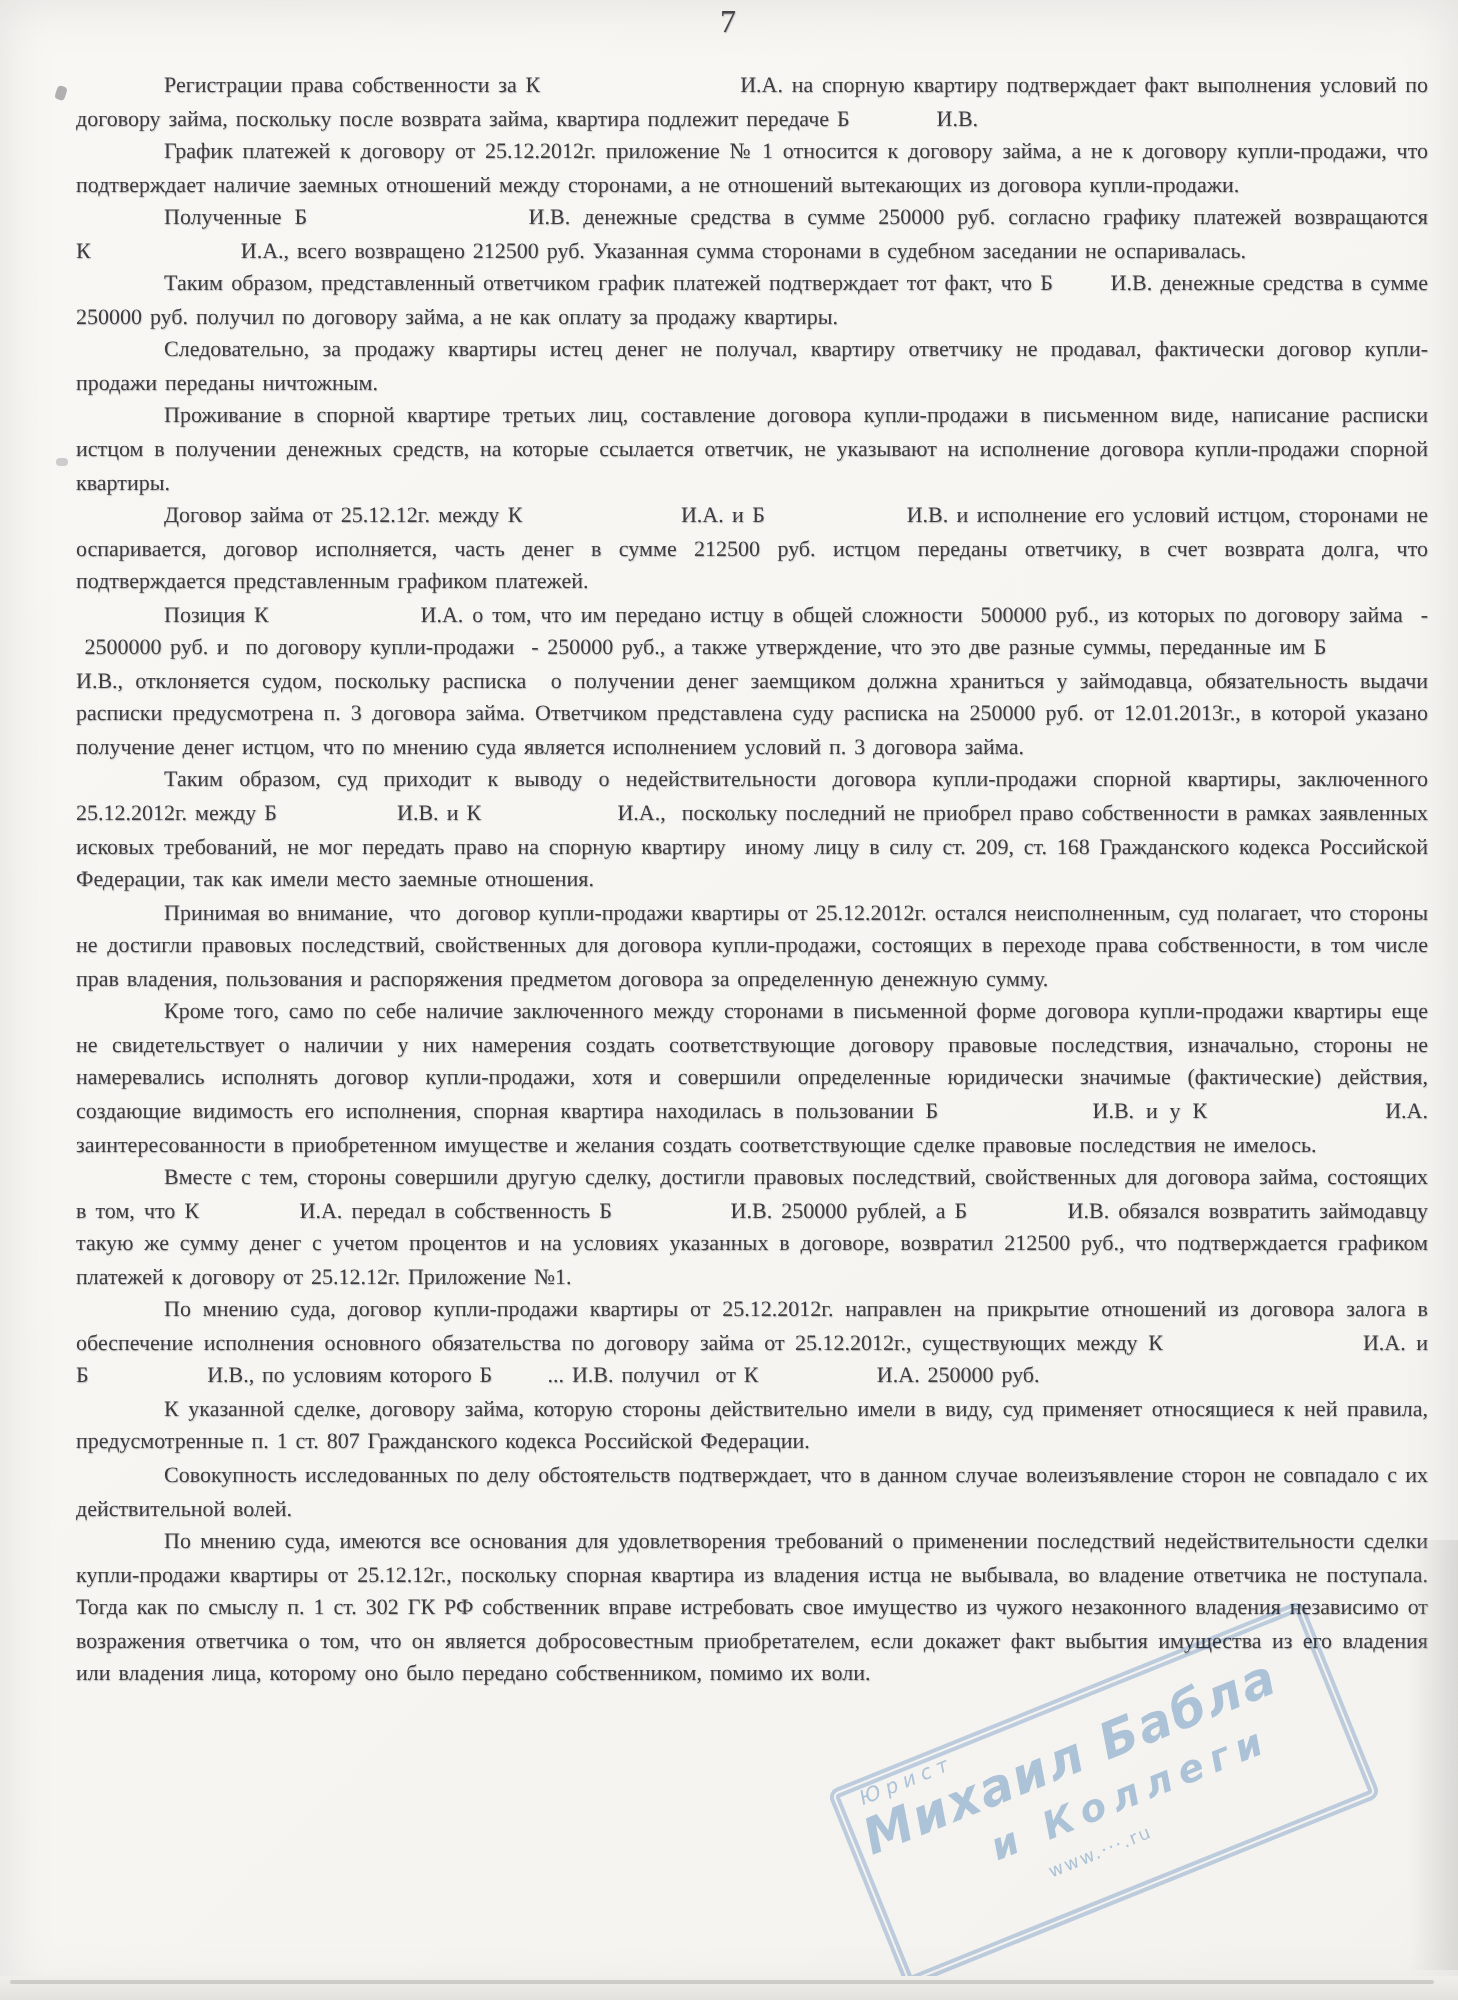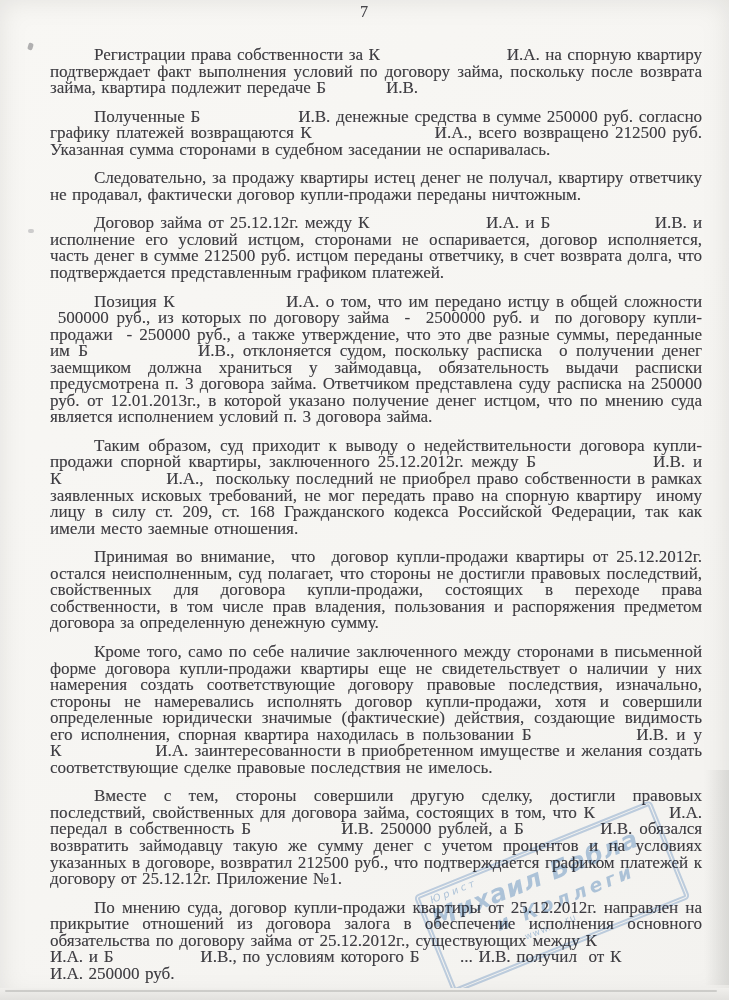--- a/index.html
+++ b/index.html
@@ -15,24 +15,24 @@
   .page-number {
     position:absolute; top:3px; left:0; width:729px;
     text-align:center;
     font-size:16px; color:#46454a; letter-spacing:1px;
     text-shadow:0.3px 0.3px 0.6px rgba(70,69,74,0.4);
   }
   .doc-body {
     position:absolute; top:35px; left:38px; width:676px;
   }
   .doc-body p.para {
-    margin:12px;
+    margin:0;
     text-align:justify;
     text-indent:44px;
-    font-size:17px;
+    font-size:11px;
     line-height:16.55px;
     word-spacing:1.2px;
     color:#3e3d42;
     text-shadow:0.3px 0.3px 0.6px rgba(62,61,66,0.35);
   }
   
   .watermark {
     position:absolute; left:424px; top:844px;
     width:256px; height:106px;
     transform:rotate(-22deg);
@@ -89,22 +89,25 @@
 </style>
 </head>
 <body>
 
 <div class="page">
 
   <div class="page-number">7</div>
 
   <div class="doc-body">
       <p class="para">Регистрации права собственности за К&nbsp;&nbsp;&nbsp;&nbsp;&nbsp;&nbsp;&nbsp;&nbsp;&nbsp;&nbsp;&nbsp;&nbsp;&nbsp;&nbsp;&nbsp;&nbsp;&nbsp;&nbsp;&nbsp;&nbsp;&nbsp;&nbsp; И.А. на спорную квартиру подтверждает факт выполнения условий по договору займа, поскольку после возврата займа, квартира подлежит передаче Б&nbsp;&nbsp;&nbsp;&nbsp;&nbsp;&nbsp;&nbsp;&nbsp;&nbsp;&nbsp; И.В.</p>
+      <p class="para">График платежей к договору от 25.12.2012г. приложение № 1 относится к договору займа, а не к договору купли-продажи, что подтверждает наличие заемных отношений между сторонами, а не отношений вытекающих из договора купли-продажи.</p>
       <p class="para">Полученные Б&nbsp;&nbsp;&nbsp;&nbsp;&nbsp;&nbsp;&nbsp;&nbsp;&nbsp;&nbsp;&nbsp;&nbsp;&nbsp;&nbsp;&nbsp;&nbsp; И.В. денежные средства в сумме 250000 руб. согласно графику платежей возвращаются К&nbsp;&nbsp;&nbsp;&nbsp;&nbsp;&nbsp;&nbsp;&nbsp;&nbsp;&nbsp;&nbsp;&nbsp;&nbsp;&nbsp;&nbsp;&nbsp;&nbsp;&nbsp; И.А., всего возвращено 212500 руб. Указанная сумма сторонами в судебном заседании не оспаривалась.</p>
+      <p class="para">Таким образом, представленный ответчиком график платежей подтверждает тот факт, что Б&nbsp;&nbsp;&nbsp;&nbsp;&nbsp;&nbsp; И.В. денежные средства в сумме 250000 руб. получил по договору займа, а не как оплату за продажу квартиры.</p>
       <p class="para">Следовательно, за продажу квартиры истец денег не получал, квартиру ответчику не продавал, фактически договор купли-продажи переданы ничтожным.</p>
+      <p class="para">Проживание в спорной квартире третьих лиц, составление договора купли-продажи в письменном виде, написание расписки истцом в получении денежных средств, на которые ссылается ответчик, не указывают на исполнение договора купли-продажи спорной квартиры.</p>
       <p class="para">Договор займа от 25.12.12г. между К&nbsp;&nbsp;&nbsp;&nbsp;&nbsp;&nbsp;&nbsp;&nbsp;&nbsp;&nbsp;&nbsp;&nbsp;&nbsp;&nbsp;&nbsp;&nbsp;&nbsp;&nbsp; И.А. и Б&nbsp;&nbsp;&nbsp;&nbsp;&nbsp;&nbsp;&nbsp;&nbsp;&nbsp;&nbsp;&nbsp;&nbsp;&nbsp;&nbsp;&nbsp;&nbsp; И.В. и исполнение его условий истцом, сторонами не оспаривается, договор исполняется, часть денег в сумме 212500 руб. истцом переданы ответчику, в счет возврата долга, что подтверждается представленным графиком платежей.</p>
       <p class="para">Позиция К&nbsp;&nbsp;&nbsp;&nbsp;&nbsp;&nbsp;&nbsp;&nbsp;&nbsp;&nbsp;&nbsp;&nbsp;&nbsp;&nbsp;&nbsp;&nbsp; И.А. о том, что им передано истцу в общей сложности &nbsp;500000 руб., из которых по договору займа &nbsp;- &nbsp;2500000 руб. и &nbsp;по договору купли-продажи &nbsp;- 250000 руб., а также утверждение, что это две разные суммы, переданные им Б&nbsp;&nbsp;&nbsp;&nbsp;&nbsp;&nbsp;&nbsp;&nbsp;&nbsp;&nbsp;&nbsp;&nbsp; И.В., отклоняется судом, поскольку расписка &nbsp;о получении денег заемщиком должна храниться у займодавца, обязательность выдачи расписки предусмотрена п. 3 договора займа. Ответчиком представлена суду расписка на 250000 руб. от 12.01.2013г., в которой указано получение денег истцом, что по мнению суда является исполнением условий п. 3 договора займа.</p>
       <p class="para">Таким образом, суд приходит к выводу о недействительности договора купли-продажи спорной квартиры, заключенного 25.12.2012г. между Б&nbsp;&nbsp;&nbsp;&nbsp;&nbsp;&nbsp;&nbsp;&nbsp;&nbsp;&nbsp;&nbsp;&nbsp;&nbsp;&nbsp; И.В. и К&nbsp;&nbsp;&nbsp;&nbsp;&nbsp;&nbsp;&nbsp;&nbsp;&nbsp;&nbsp;&nbsp;&nbsp;&nbsp;&nbsp;&nbsp;&nbsp; И.А., &nbsp;поскольку последний не приобрел право собственности в рамках заявленных исковых требований, не мог передать право на спорную квартиру &nbsp;иному лицу в силу ст. 209, ст. 168 Гражданского кодекса Российской Федерации, так как имели место заемные отношения.</p>
       <p class="para">Принимая во внимание, &nbsp;что &nbsp;договор купли-продажи квартиры от 25.12.2012г. остался неисполненным, суд полагает, что стороны не достигли правовых последствий, свойственных для договора купли-продажи, состоящих в переходе права собственности, в том числе прав владения, пользования и распоряжения предметом договора за определенную денежную сумму.</p>
       <p class="para">Кроме того, само по себе наличие заключенного между сторонами в письменной форме договора купли-продажи квартиры еще не свидетельствует о наличии у них намерения создать соответствующие договору правовые последствия, изначально, стороны не намеревались исполнять договор купли-продажи, хотя и совершили определенные юридически значимые (фактические) действия, создающие видимость его исполнения, спорная квартира находилась в пользовании Б&nbsp;&nbsp;&nbsp;&nbsp;&nbsp;&nbsp;&nbsp;&nbsp;&nbsp;&nbsp;&nbsp;&nbsp; И.В. и у К&nbsp;&nbsp;&nbsp;&nbsp;&nbsp;&nbsp;&nbsp;&nbsp;&nbsp;&nbsp;&nbsp;&nbsp;&nbsp;&nbsp; И.А. заинтересованности в приобретенном имуществе и желания создать соответствующие сделке правовые последствия не имелось.</p>
       <p class="para">Вместе с тем, стороны совершили другую сделку, достигли правовых последствий, свойственных для договора займа, состоящих в том, что К&nbsp;&nbsp;&nbsp;&nbsp;&nbsp;&nbsp;&nbsp;&nbsp;&nbsp;&nbsp; И.А. передал в собственность Б&nbsp;&nbsp;&nbsp;&nbsp;&nbsp;&nbsp;&nbsp;&nbsp;&nbsp;&nbsp;&nbsp;&nbsp; И.В. 250000 рублей, а Б&nbsp;&nbsp;&nbsp;&nbsp;&nbsp;&nbsp;&nbsp;&nbsp;&nbsp;&nbsp; И.В. обязался возвратить займодавцу такую же сумму денег с учетом процентов и на условиях указанных в договоре, возвратил 212500 руб., что подтверждается графиком платежей к договору от 25.12.12г. Приложение №1.</p>
       <p class="para">По мнению суда, договор купли-продажи квартиры от 25.12.2012г. направлен на прикрытие отношений из договора залога в обеспечение исполнения основного обязательства по договору займа от 25.12.2012г., существующих между К&nbsp;&nbsp;&nbsp;&nbsp;&nbsp;&nbsp;&nbsp;&nbsp;&nbsp;&nbsp;&nbsp;&nbsp;&nbsp;&nbsp;&nbsp;&nbsp;&nbsp;&nbsp; И.А. и Б&nbsp;&nbsp;&nbsp;&nbsp;&nbsp;&nbsp;&nbsp;&nbsp;&nbsp;&nbsp;&nbsp;&nbsp;&nbsp;&nbsp; И.В., по условиям которого Б&nbsp;&nbsp;&nbsp;&nbsp;&nbsp;&nbsp; ... И.В. получил &nbsp;от К&nbsp;&nbsp;&nbsp;&nbsp;&nbsp;&nbsp;&nbsp;&nbsp;&nbsp;&nbsp;&nbsp;&nbsp;&nbsp;&nbsp; И.А. 250000 руб.</p>
       <p class="para">К указанной сделке, договору займа, которую стороны действительно имели в виду, суд применяет относящиеся к ней правила, предусмотренные п. 1 ст. 807 Гражданского кодекса Российской Федерации.</p>
       <p class="para">Совокупность исследованных по делу обстоятельств подтверждает, что в данном случае волеизъявление сторон не совпадало с их действительной волей.</p>
       <p class="para">По мнению суда, имеются все основания для удовлетворения требований о применении последствий недействительности сделки купли-продажи квартиры от 25.12.12г., поскольку спорная квартира из владения истца не выбывала, во владение ответчика не поступала. Тогда как по смыслу п. 1 ст. 302 ГК РФ собственник вправе истребовать свое имущество из чужого незаконного владения независимо от возражения ответчика о том, что он является добросовестным приобретателем, если докажет факт выбытия имущества из его владения или владения лица, которому оно было передано собственником, помимо их воли.</p>

